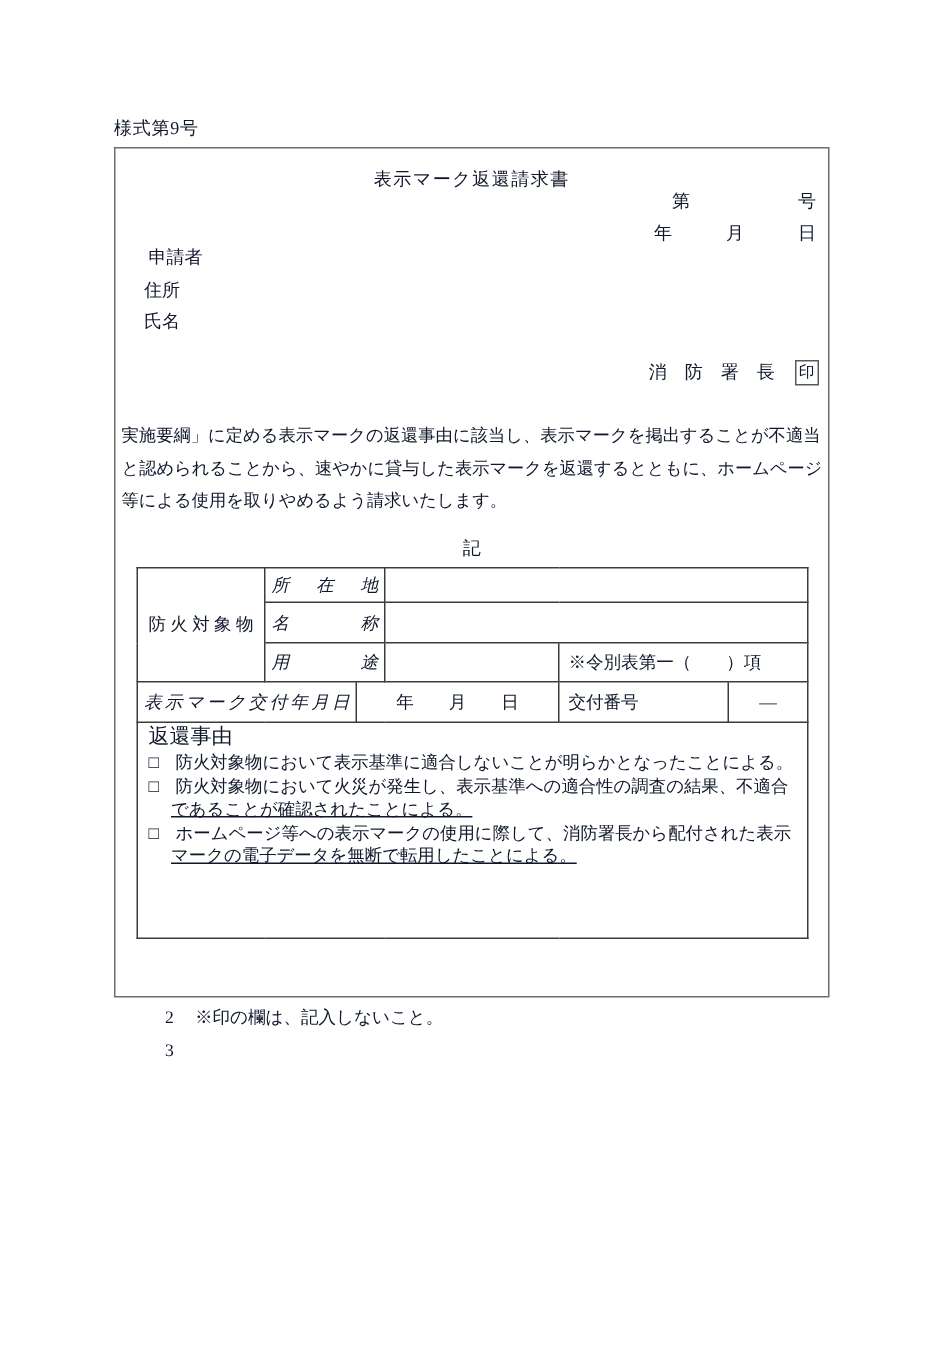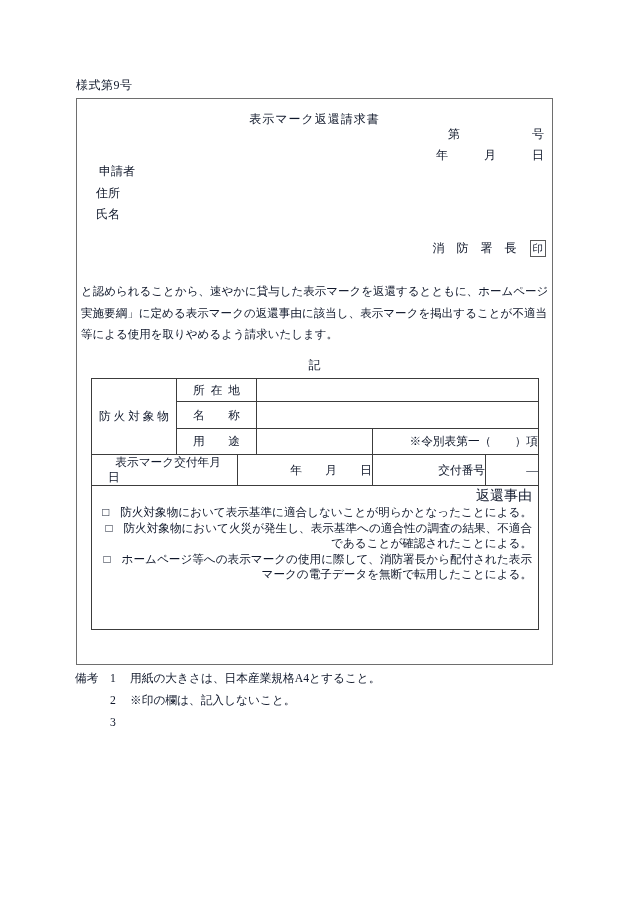--- a/index.html
+++ b/index.html
@@ -57,40 +57,40 @@
   table.form-table{
     position:absolute;left:14px;top:279px;
     width:447px;
     border-collapse:collapse;table-layout:fixed;
     font-size:11.7px;
   }
   .form-table td{
     border:1px solid #3c3c3c;
     padding:0;
     overflow:hidden;
-    text-align:right;
   }
   .dist{
     text-align:justify;text-align-last:justify;
-    padding:0 16px !important;
+    padding:0 4px !important;
+    font-style:italic;
   }
   .dist-tight{
     text-align:justify;text-align-last:justify;
     padding:0 7px !important;
   }
   .cell-center{text-align:center;}
   .cell-left{padding-left:6px !important;}
   .r1{height:23px;} .r2{height:27px;} .r3{height:26px;} .r4{height:27px;}
   .r5 td{height:141px;vertical-align:top;}
   .reason-cell{padding:2px 6px 0 7px !important;}
   .reason-label{font-size:14px;line-height:15px;margin-bottom:2px;}
   .chk-item{font-size:11.6px;line-height:15.6px;}
   .chk-line1{white-space:nowrap;}
   .chk-line1 .chk-text{margin-left:11px;}
-  .chk-line2{padding-left:15px;white-space:nowrap;}
+  .chk-line2{padding-left:15px;white-space:nowrap;text-decoration:underline;}
   .chk-box{display:inline-block;}
   .notes{
     position:absolute;left:75px;top:668px;
     font-size:11.7px;line-height:21.8px;
   }
   .note-row{display:flex;}
   .note-label{width:35px;}
   .note-num{width:20px;}
   .note-text{white-space:nowrap;}
 </style>
@@ -111,22 +111,22 @@
     <div class="applicant">申請者</div>
     <div class="addr">住所</div>
     <div class="aname">氏名</div>
 
     <div class="addressee">
       <span>消　防　署　長</span>
       <span class="seal-box">印</span>
     </div>
 
     <div class="body-par">
+      <div class="par-line fill">実施要綱」に定める表示マークの返還事由に該当し、表示マークを掲出することが不適当</div>
       <div class="par-line fill">と認められることから、速やかに貸与した表示マークを返還するとともに、ホームページ</div>
-      <div class="par-line fill">実施要綱」に定める表示マークの返還事由に該当し、表示マークを掲出することが不適当</div>
       <div class="par-line">等による使用を取りやめるよう請求いたします。</div>
     </div>
 
     <div class="ki">記</div>
 
     <table class="form-table">
       <colgroup>
         <col style="width:85px">
           <col style="width:61px">
           <col style="width:19px">
@@ -177,25 +177,20 @@
           </div>
         </td>
       </tr>
     </tbody>
       </table>
 
   </div>
 
   <div class="notes">
     <div class="note-row">
-      <span class="note-label">備考</span>
-      <span class="note-num">1</span>
-      <span class="note-text">用紙の大きさは、日本産業規格A4とすること。</span>
-    </div>
-    <div class="note-row">
       <span class="note-label"></span>
       <span class="note-num">2</span>
       <span class="note-text">※印の欄は、記入しないこと。</span>
     </div>
     <div class="note-row">
       <span class="note-label"></span>
       <span class="note-num">3</span>
     </div>
   </div>
 

